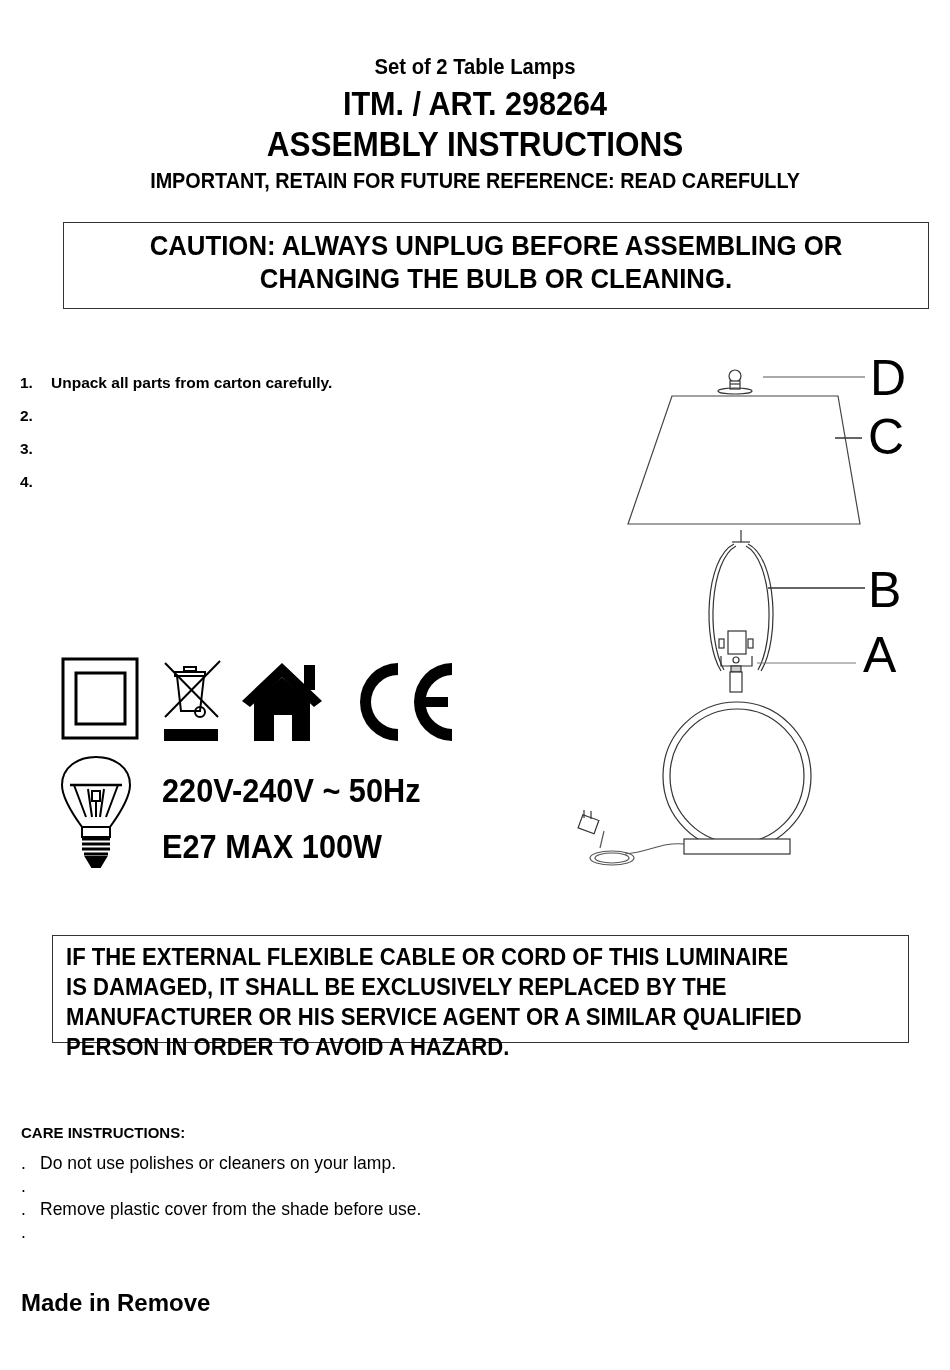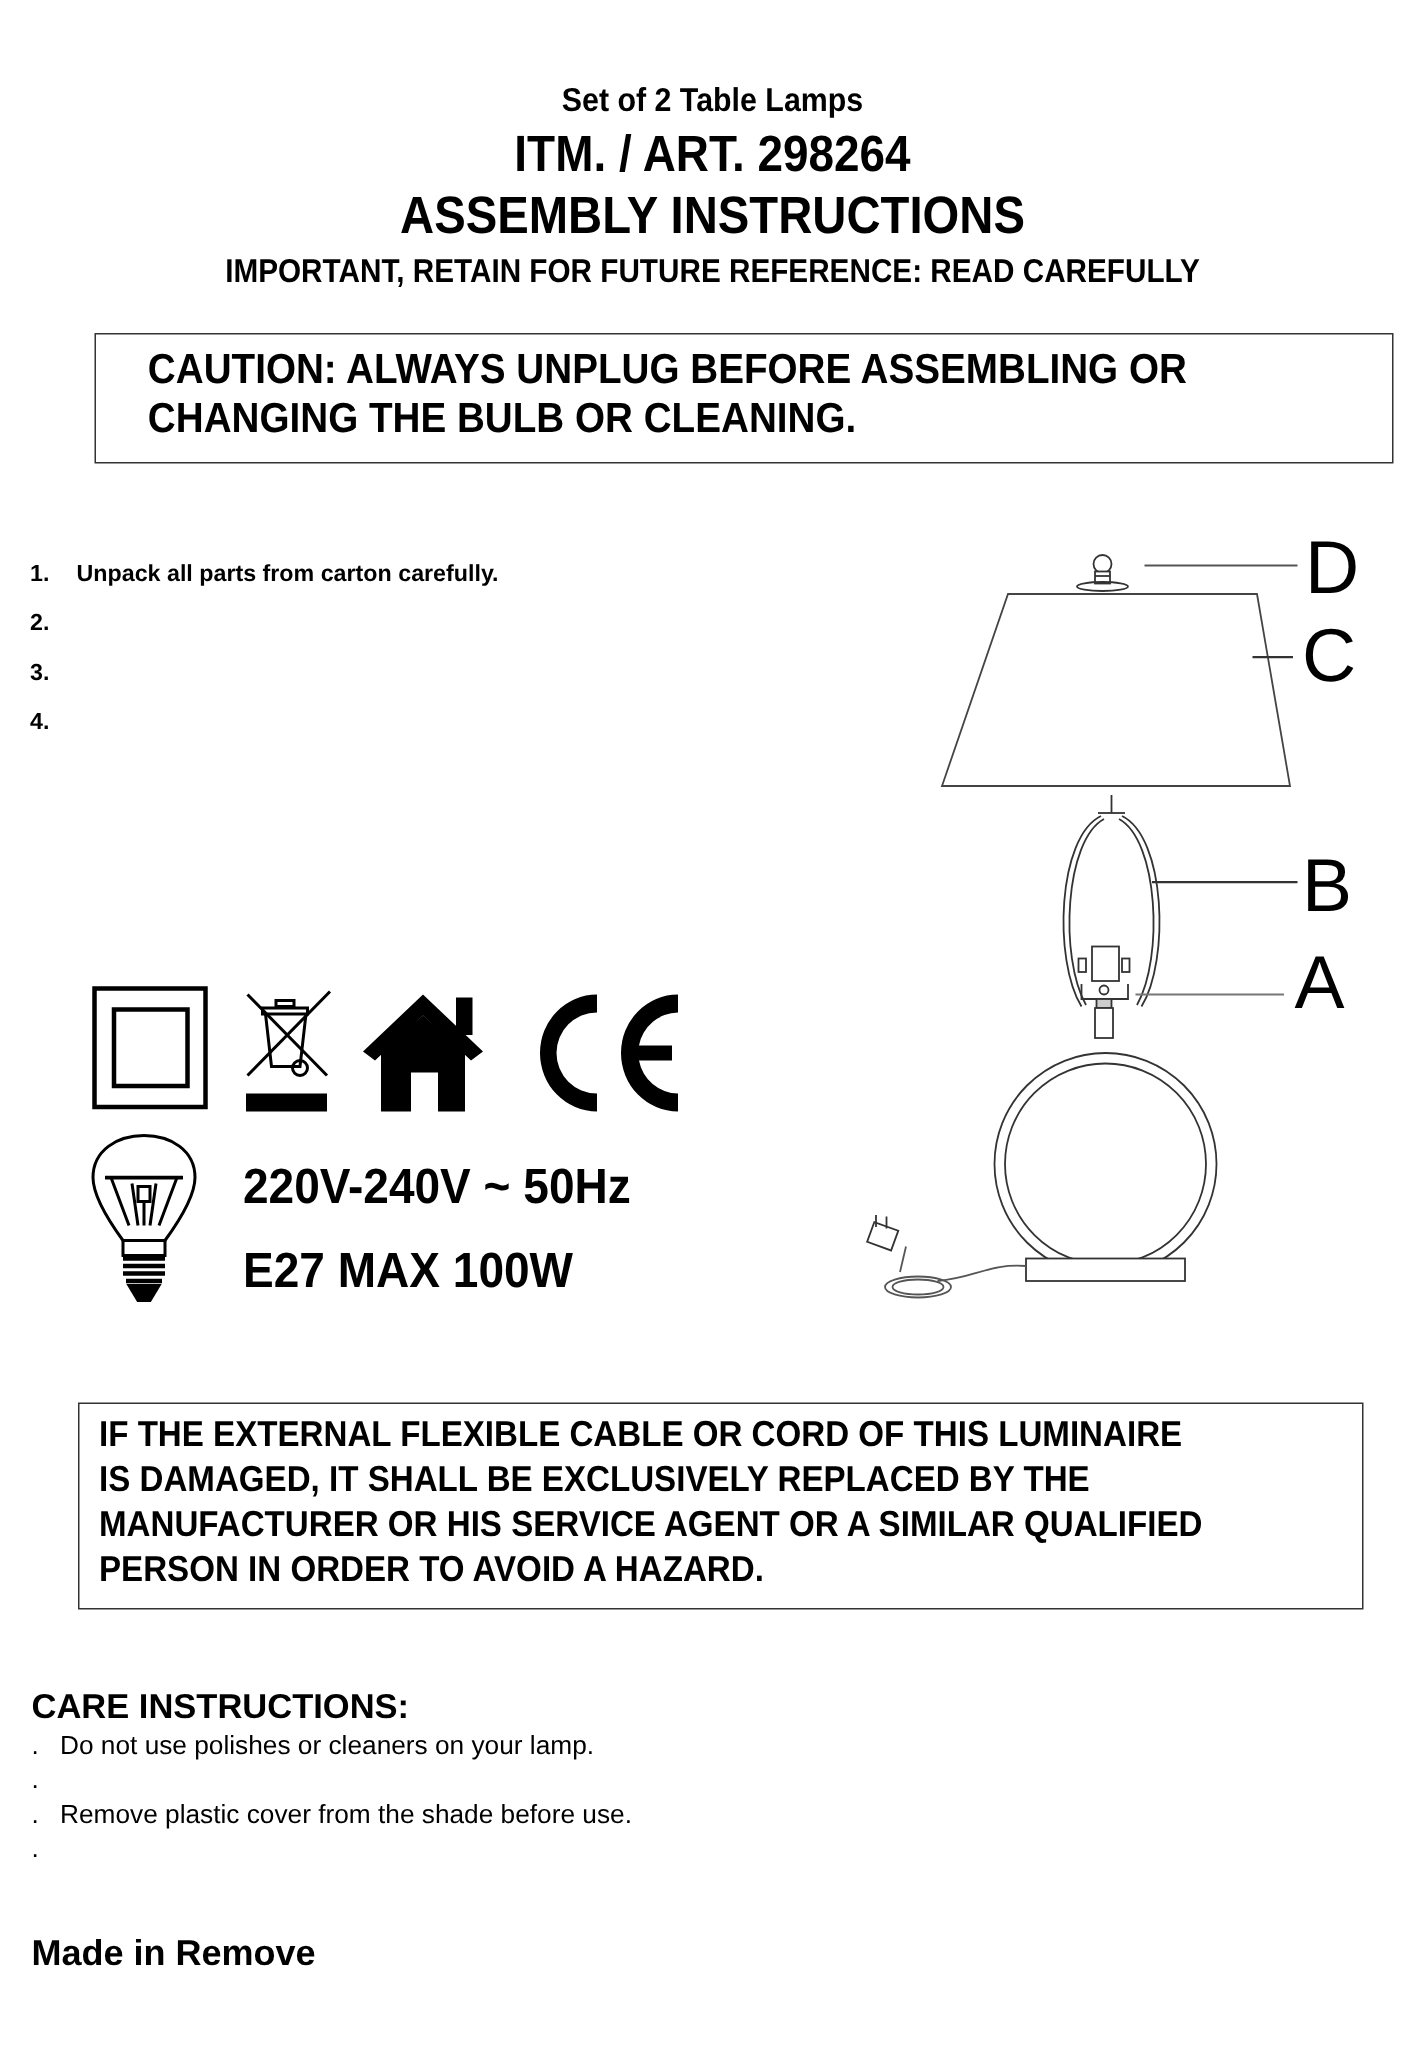--- a/index.html
+++ b/index.html
@@ -9,44 +9,44 @@
     .abs { position: absolute; }
     .center { left: 0; width: 950px; text-align: center; }
 
     #subtitle { top: 54px; font-size: 22px; font-weight: bold; transform: scaleX(0.92); }
     #item-no { top: 84px; font-size: 34px; font-weight: bold; transform: scaleX(0.9); }
     #doc-title { top: 124px; font-size: 35px; font-weight: bold; transform: scaleX(0.9); }
     #important { top: 168px; font-size: 22px; font-weight: bold; transform: scaleX(0.9); }
 
     #caution-box {
       left: 63px; top: 222px; width: 866px; height: 87px;
-      border: 1.5px solid #333; 
+      border: 1.5px solid #333; text-align: center;
       padding-top: 6px;
     }
     #caution-box .line { font-size: 28px; font-weight: bold; line-height: 33px; transform: scaleX(0.92); display: block; }
 
     #steps { left: 20px; top: 373px; width: 560px; }
     #steps .step { display: flex; font-size: 15.5px; font-weight: bold; height: 33px; line-height: 20px; }
     #steps .num { width: 31px; }
 
     #lamp-diagram { left: 560px; top: 340px; width: 380px; height: 540px; }
     .part-label { font-family: "Liberation Sans", sans-serif; font-size: 50px; fill: #000; }
 
     #symbols { left: 60px; top: 655px; width: 400px; height: 90px; }
     #bulb { left: 60px; top: 755px; width: 72px; height: 118px; }
     #voltage { left: 162px; top: 772px; font-size: 33px; font-weight: bold; transform: scaleX(0.93); transform-origin: left; }
     #wattage { left: 162px; top: 828px; font-size: 33px; font-weight: bold; transform: scaleX(0.93); transform-origin: left; }
 
     #warning-box {
-      left: 52px; top: 935px; width: 857px; height: 138px;
+      left: 52px; top: 935px; width: 857px; height: 108px;
       border: 1.5px solid #333; padding: 6px 0 0 13px;
     }
     #warning-box .line { display: block; font-size: 24px; font-weight: bold; line-height: 30px; transform: scaleX(0.92); transform-origin: left; white-space: nowrap; }
 
-    #care-title { left: 21px; top: 1124px; font-size: 23px; font-weight: bold; }
+    #care-title { left: 21px; top: 1124px; font-size: 15px; font-weight: bold; }
     #care-list { left: 21px; top: 1152px; }
     #care-list .care-item { display: flex; font-size: 17.5px; line-height: 23px; }
     #care-list .bullet { width: 19px; }
 
     #origin { left: 21px; top: 1289px; font-size: 24px; font-weight: bold; }
   </style>
 </head>
 <body>
 
 <div class="abs center" id="subtitle">Set of 2 Table Lamps</div>

